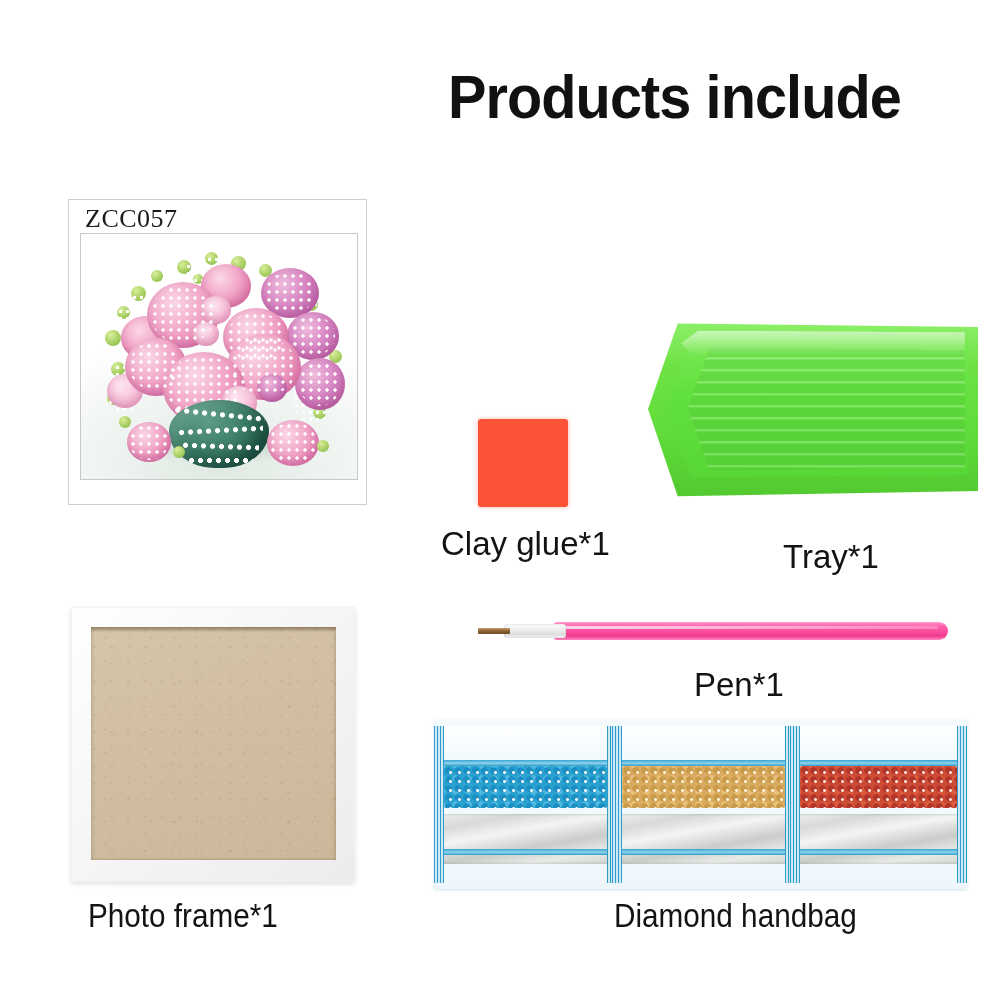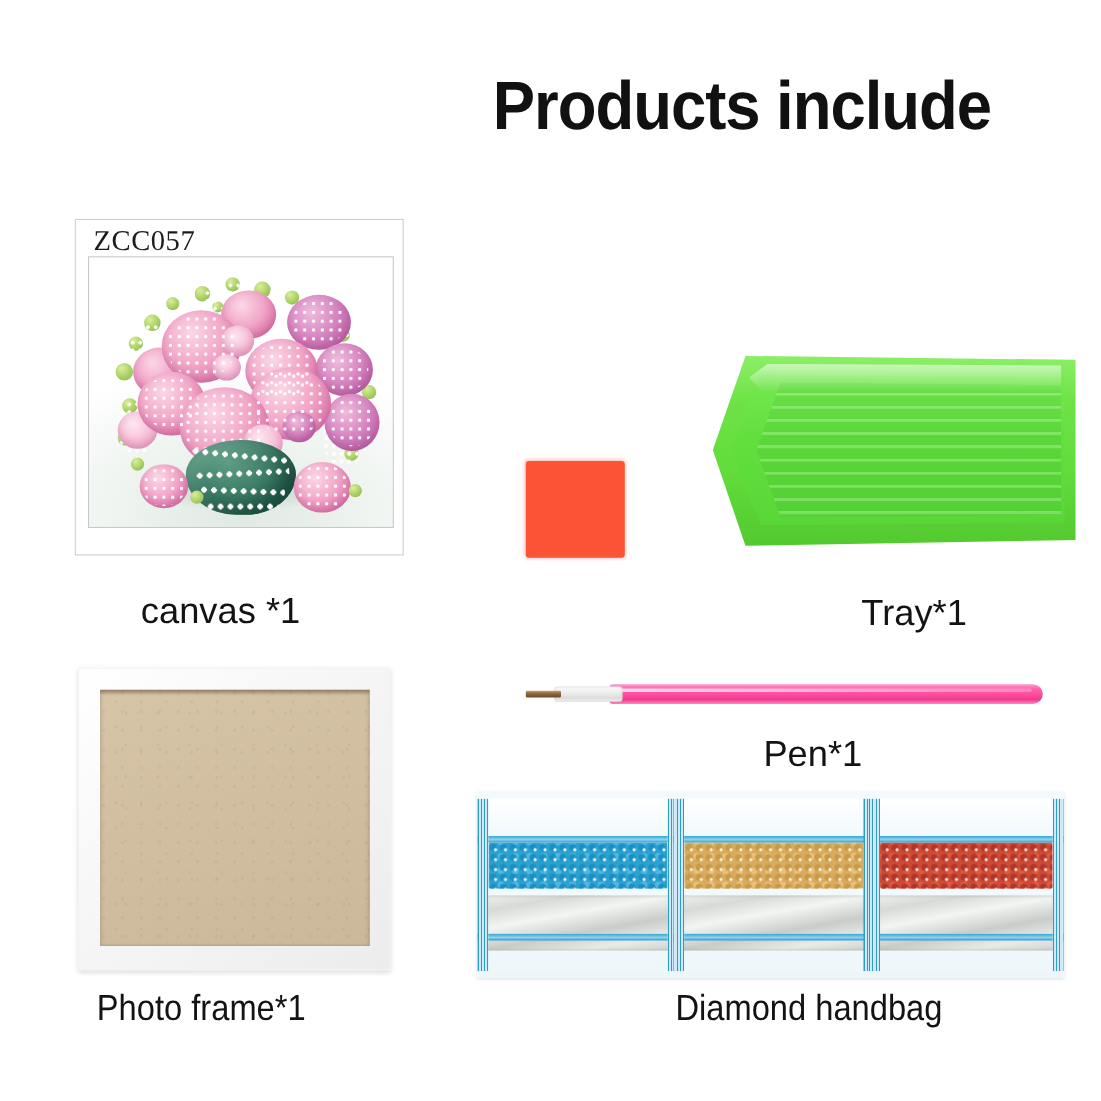--- a/index.html
+++ b/index.html
@@ -338,23 +338,23 @@
       <div class="strand" style="left:106px;top:222px;width:66px;"></div>
 
       <div class="flower" style="left:46px;top:188px;width:44px;height:40px;"></div>
       <div class="beads" style="left:48px;top:190px;width:40px;height:36px;background-size:8px 8px;"></div>
       <div class="flower" style="left:186px;top:186px;width:52px;height:46px;"></div>
       <div class="beads" style="left:188px;top:188px;width:48px;height:42px;background-size:8px 8px;"></div>
       <div class="leafy" style="left:92px;top:212px;width:12px;height:12px;"></div>
       <div class="leafy" style="left:236px;top:206px;width:12px;height:12px;"></div>
     </div>
   </div>
-  <div class="caption" style="left:128px; top:538px;">canvas  *1</div>
 
   <div class="clay-glue"></div>
+  <div class="caption" style="left:441px; top:527px;">Clay glue*1</div>
 
   <div class="tray">
     <div class="tray-outer"></div>
     <div class="tray-inner"></div>
     <div class="tray-grooves"></div>
     <div class="tray-hl"></div>
   </div>
   <div class="caption" style="left:783px; top:540px;">Tray*1</div>
 
   <div class="photo-frame">

